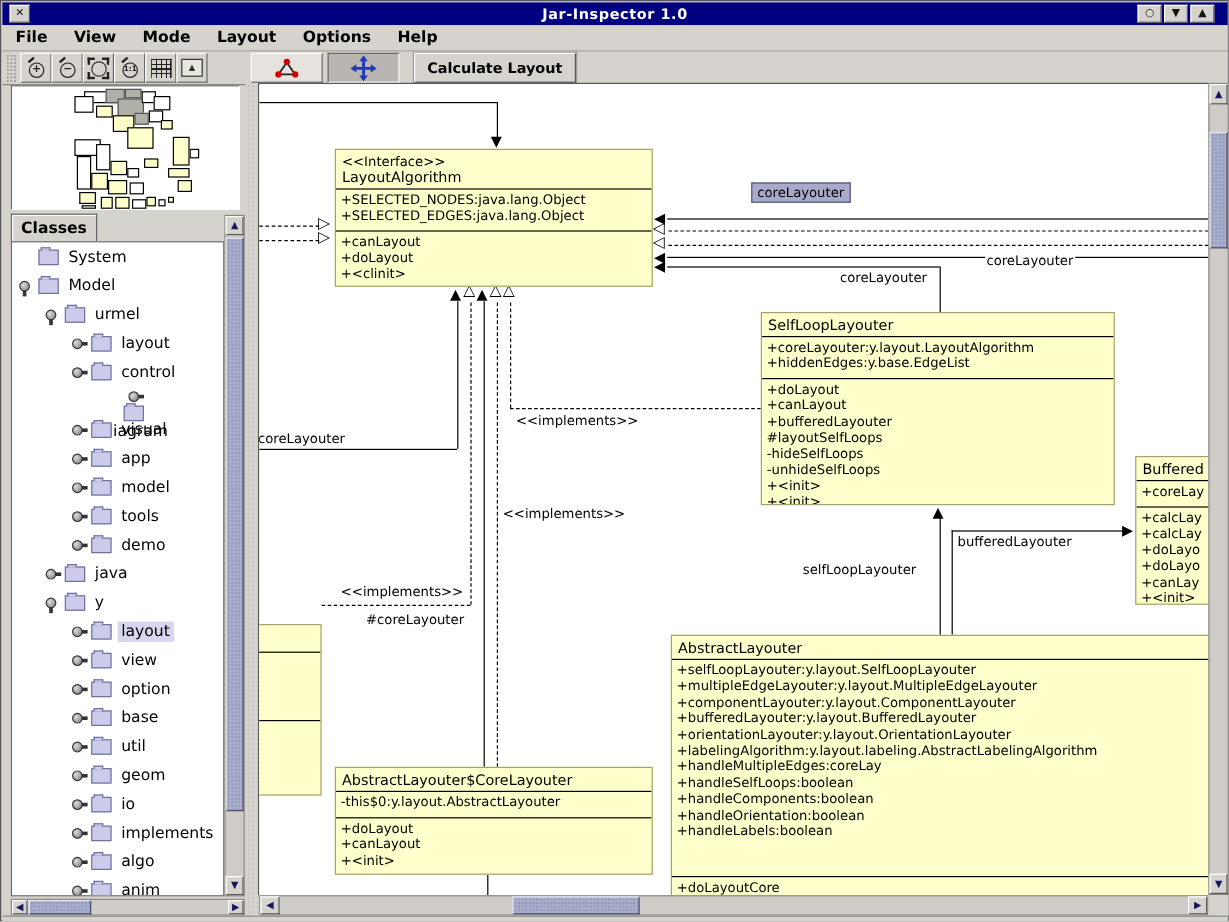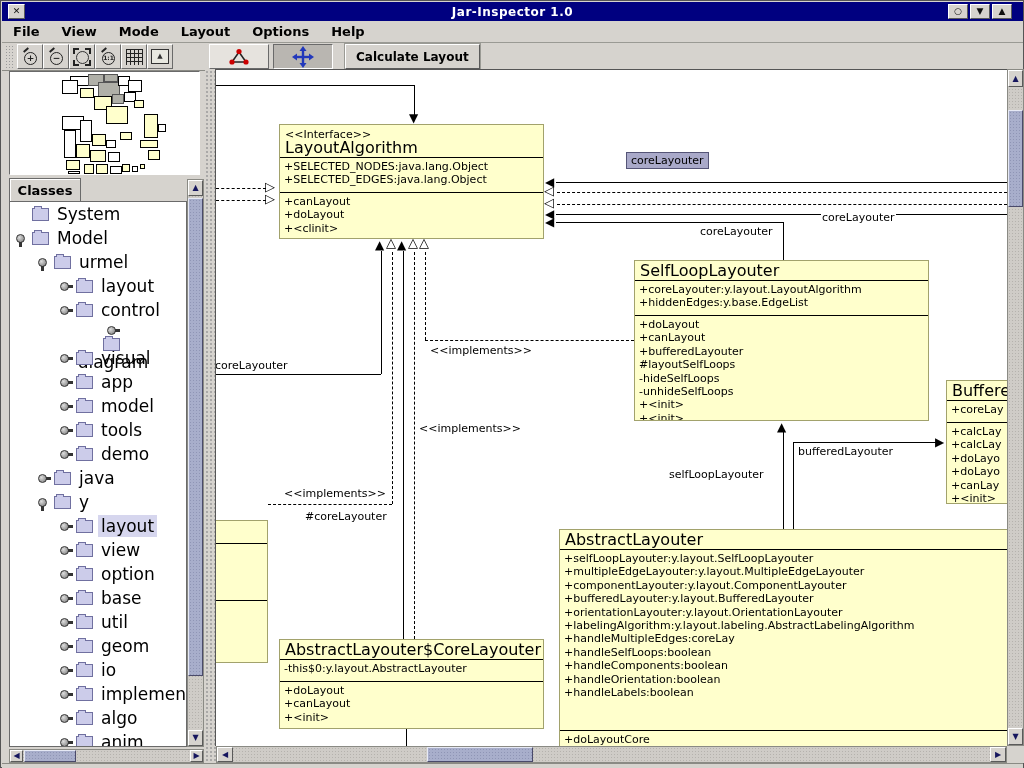--- a/index.html
+++ b/index.html
@@ -45,21 +45,21 @@
            font-weight:bold;font-size:12px;display:flex;align-items:center;box-shadow:0 0 0 1px #9a9a94;}
   
   #minimap{position:absolute;left:8px;top:70px;width:189px;height:102px;background:#fff;border:1px solid;border-color:#6a6a6a #fff #fff #6a6a6a;}
   .mrect{position:absolute;border:1px solid #000;box-sizing:border-box;}
   .mrect.w{background:#fff;} .mrect.y{background:#ffffcc;} .mrect.g{background:#b0b0a8;border-color:#555;}
   #classes-tab{position:absolute;left:8px;top:177px;width:70px;height:23px;background:#d6d3ce;
      border:1px solid #6a6a6a;border-bottom:none;box-shadow:inset 1px 1px 0 #fff;
      display:flex;align-items:center;justify-content:center;font-weight:bold;font-size:13px;}
   #tree-panel{position:absolute;left:8px;top:200px;width:178px;height:546px;background:#fff;border:1px solid #6a6a6a;
       overflow:hidden;box-sizing:border-box;}
-  .trow{height:24px;display:flex;align-items:center;font-size:17px;color:#000;}
+  .trow{height:24px;display:flex;align-items:center;font-size:13px;color:#000;}
   .exp{width:16px;height:16px;position:relative;display:inline-block;flex:none;}
   .exp .knob{position:absolute;left:2px;top:4px;width:7px;height:7px;border:1px solid #333;border-radius:50%;
              background:radial-gradient(circle at 35% 35%,#ddd,#777);}
   .exp.c::after{content:"";position:absolute;left:10px;top:7px;width:5px;height:3px;background:#333;}
   .exp.e::after{content:"";position:absolute;left:5px;top:12px;width:3px;height:5px;background:#333;}
   .exp.n{visibility:hidden;}
   .fold{position:relative;width:15px;height:11px;background:#ccccе6;background:#ccccea;border:1px solid #7070a0;margin:0 5px 0 2px;flex:none;}
   .fold::before{content:"";position:absolute;top:-3px;left:1px;width:6px;height:2px;background:#ccccea;border:1px solid #7070a0;border-bottom:none;}
   .tlabel{padding:1px 3px;white-space:nowrap;}
   .tlabel.sel{background:#d6d6ee;}
@@ -72,21 +72,21 @@
       border:1px solid;border-color:#e6e9f5 #4a4a6a #4a4a6a #e6e9f5;box-sizing:border-box;}
   #splitter{position:absolute;left:204px;top:69px;width:11px;height:693px;background:#d6d3ce;
       background-image:radial-gradient(#9a9a9a 24%,transparent 28%);background-size:4px 4px;}
   
   #canvas-wrap{position:absolute;left:214px;top:68px;width:792px;height:677px;border-left:1px solid #555;border-top:1px solid #555;box-sizing:border-box;}
   #canvas{position:relative;width:791px;height:676px;background:#fff;overflow:hidden;}
   .uml{position:absolute;background:#ffffcc;border:1px solid #a2a26c;box-sizing:border-box;overflow:hidden;
        display:flex;flex-direction:column;font-size:11px;color:#000;}
   .uml-h{padding:3px 5px 2px 5px;border-bottom:1px solid #000;flex:none;}
   .uml-h .stereo{font-size:11px;line-height:13px;}
-  .uml-h .cname{font-size:16px;line-height:14px;}
+  .uml-h .cname{font-size:12px;line-height:14px;}
   .sec{padding:2px 4px;border-bottom:1px solid #000;flex:none;overflow:hidden;}
   .sec.last{border-bottom:none;flex:1;}
   .mrow{line-height:13.4px;white-space:nowrap;}
   .seg{position:absolute;}
   .seg.h{border-top:1px solid #000;height:0;}
   .seg.v{border-left:1px solid #000;width:0;}
   .seg.hd{border-top:1px dashed #000;height:0;}
   .seg.vd{border-left:1px dashed #000;width:0;}
   .ah{position:absolute;font-size:12px;line-height:10px;color:#000;}
   .ah.hollow{font-size:13px;}

